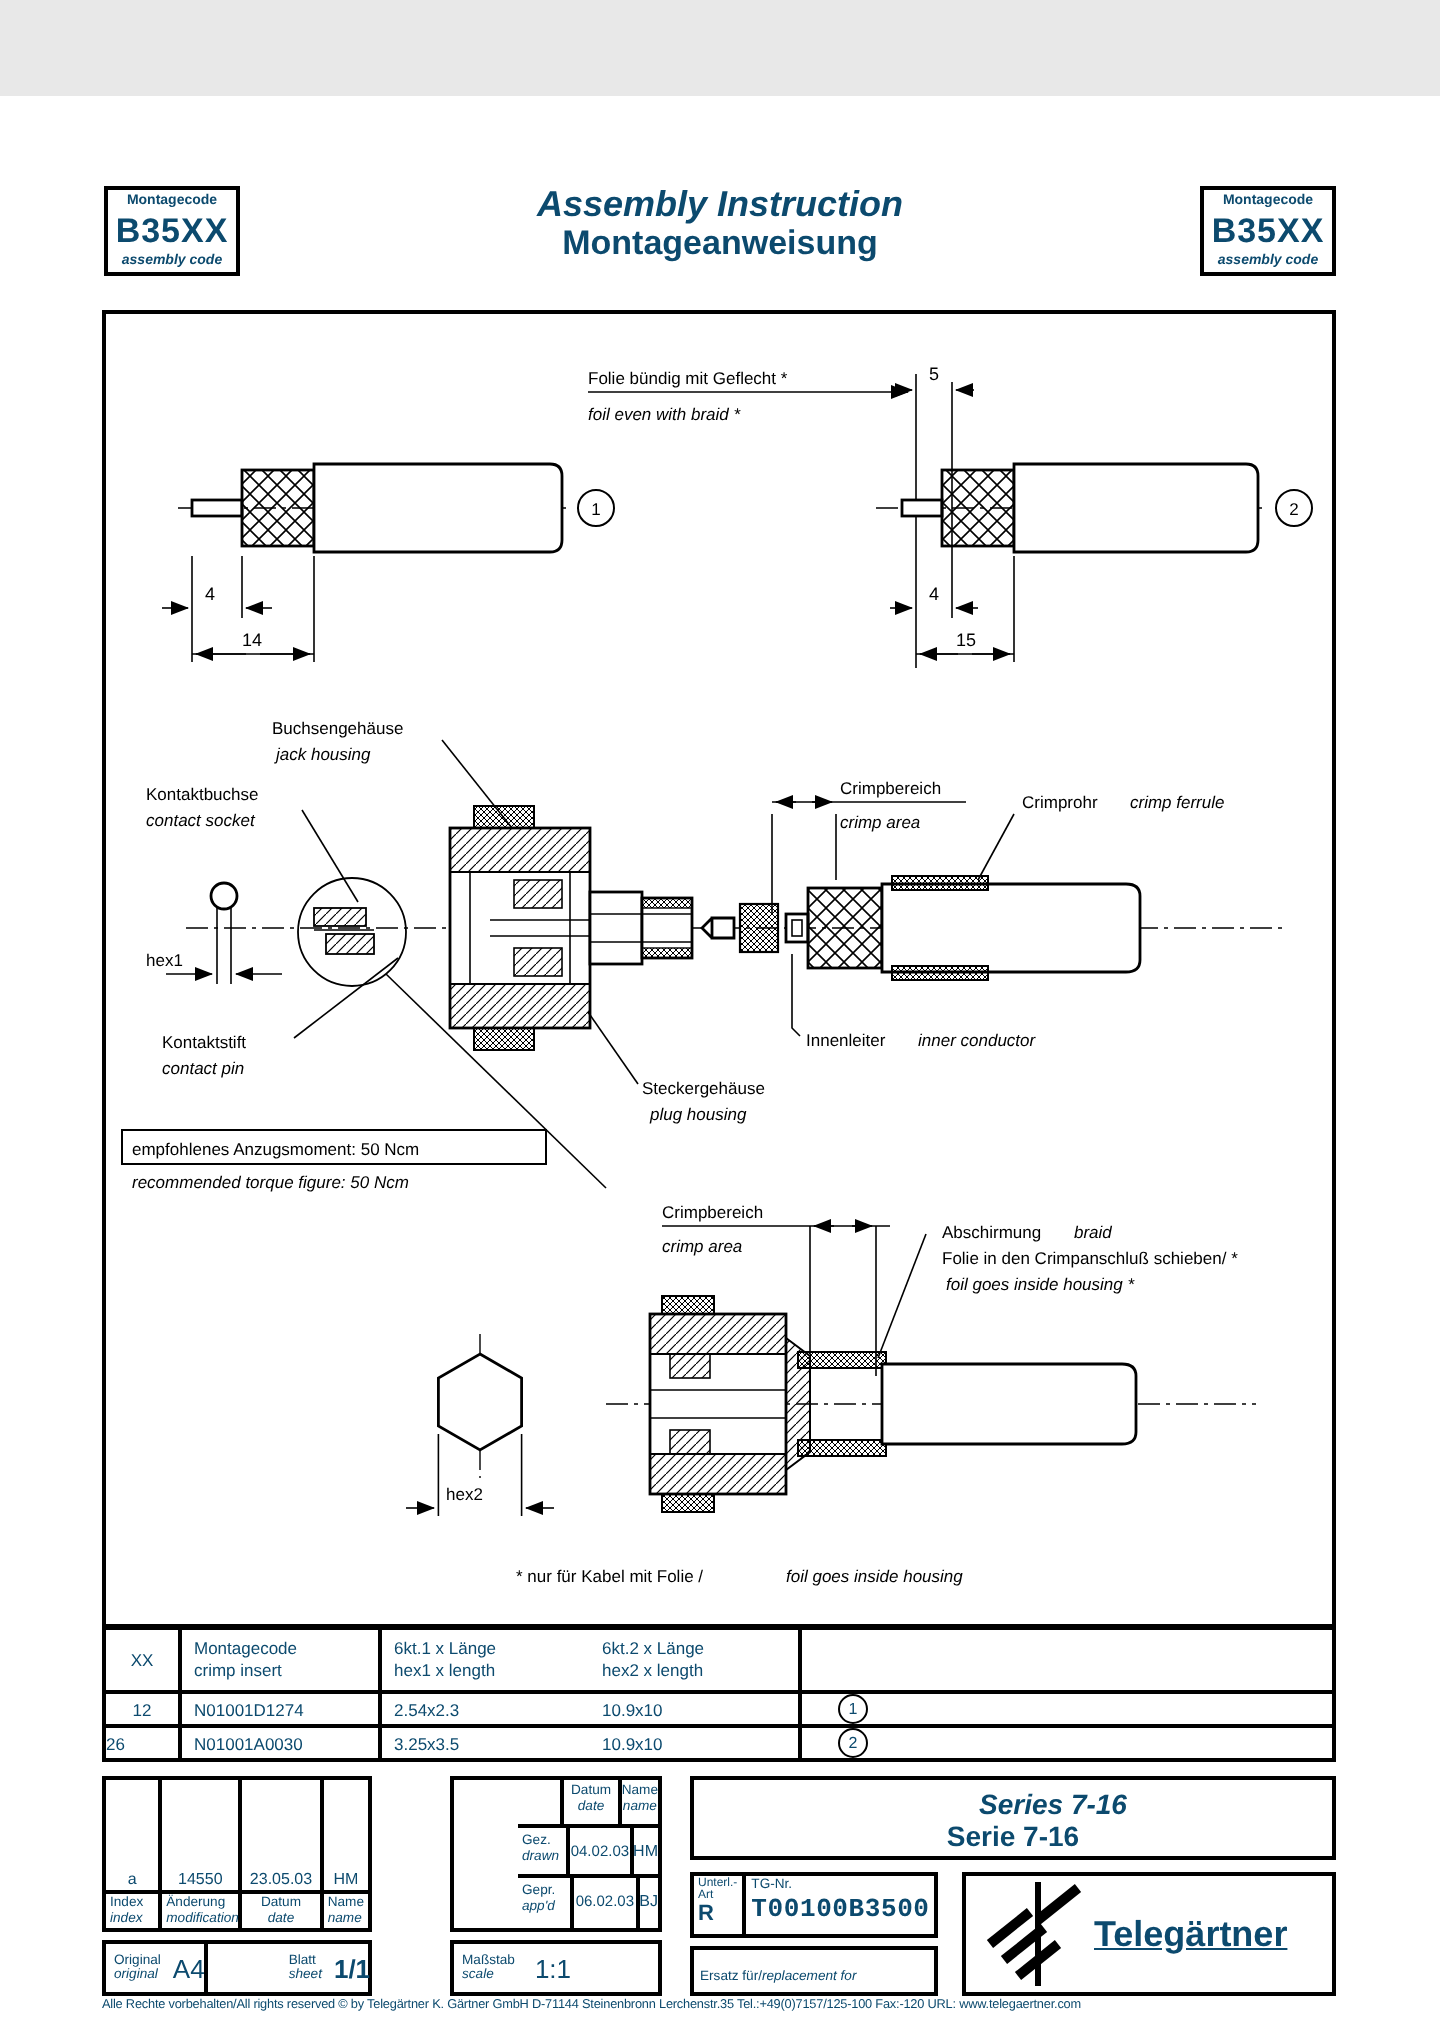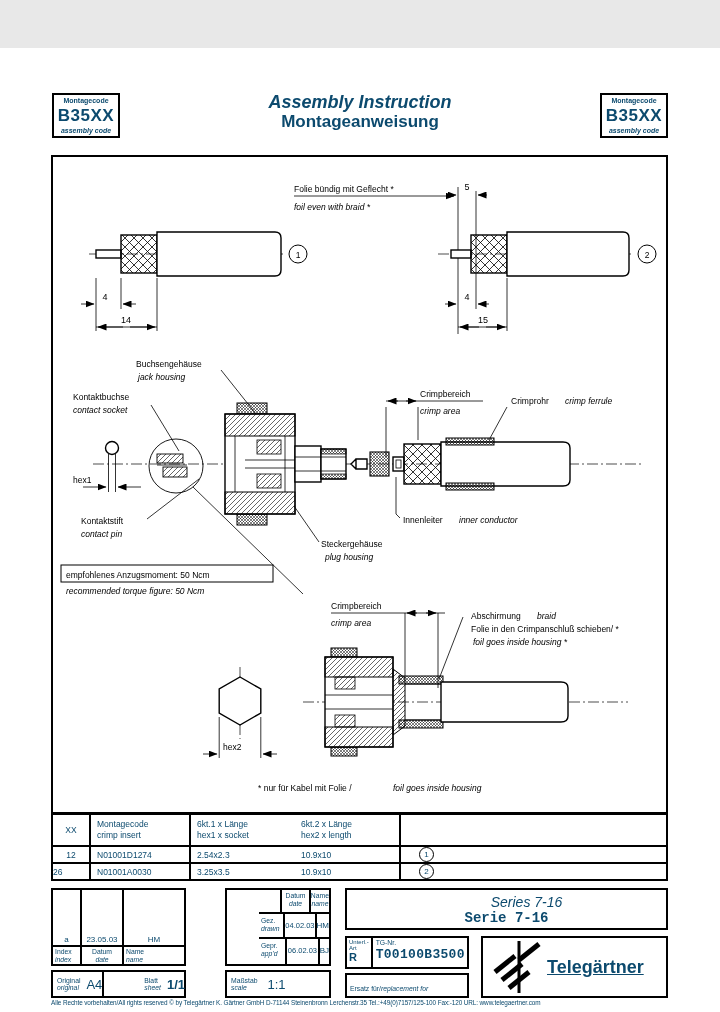--- a/index.html
+++ b/index.html
@@ -32,22 +32,22 @@
   .lab{font-size:6.8px;line-height:7.5px;}
   .lab .i{font-style:italic;}
   .val{font-size:8px;}
   .grid{display:flex;}
   .grid .c{border-right:2px solid #000;box-sizing:border-box;display:flex;flex-direction:column;}
   .grid .c:last-child{border-right:none;}
   .cell-top{flex:1;display:flex;align-items:flex-end;justify-content:center;padding-bottom:1px;}
   .cell-lab{border-top:2px solid #000;padding:1px 2px;}
   .pairbox{display:flex;align-items:center;height:100%;box-sizing:border-box;padding-left:4px;}
   .bigval{font-size:13px;font-weight:bold;}
-  .series .en{font-size:14px;font-weight:normal;font-style:italic;line-height:16px;padding-left:40px;}
-  .series .de{font-size:14px;font-weight:bold;line-height:16px;font-family:Liberation Mono, monospace;}
+  .series .en{font-size:14px;font-weight:bold;font-style:italic;line-height:16px;padding-left:40px;}
+  .series .de{font-size:14px;font-weight:bold;line-height:16px;}
   #footer{left:51px;top:951px;width:620px;font-size:6.4px;letter-spacing:-0.1px;white-space:nowrap;}
   
   svg text{font-family:"Liberation Sans",sans-serif;font-size:8.5px;fill:#000;}
   svg text.i{font-style:italic;}
   svg text.d{font-size:9px;}
   .tn{stroke:#000;stroke-width:0.8;fill:none;}
   .cl{stroke:#000;stroke-width:0.7;fill:none;stroke-dasharray:11 3 2 3;}
   .wf{fill:#fff;stroke:#000;stroke-width:1.4;}
 </style>
 </head>
@@ -274,21 +274,21 @@
         <tr class="hd">
       <td style="text-align:center;padding-left:0">XX</td>
       <td>
         <div>Montagecode</div>
             <div>crimp insert</div>
       </td>
       <td>
         <div class="hexcols">
           <div class="hc1">
                 <div>6kt.1 x Länge</div>
-                <div>hex1 x socket</div>
+                <div>hex1 x length</div>
               </div>
           <div>
                 <div>6kt.2 x Länge</div>
                 <div>hex2 x length</div>
               </div>
         </div>
       </td>
       <td></td>
     </tr>
     <tr class="rw">
@@ -317,20 +317,27 @@
     </table>
 
   <div class="abs tb grid" style="left:51px;top:840px;width:135px;height:78px;">
     <div class="c" style="width:29px;">
       <div class="cell-top val">a</div>
       <div class="cell-lab lab">
           <div>Index</div>
           <div class="i">index</div>
         </div>
     </div>
+    <div class="c" style="width:40px;">
+      <div class="cell-top val">14550</div>
+      <div class="cell-lab lab">
+          <div>Änderung</div>
+          <div class="i">modification</div>
+        </div>
+    </div>
     <div class="c" style="width:42px;">
       <div class="cell-top val">23.05.03</div>
       <div class="cell-lab lab" style="text-align:center">
           <div>Datum</div>
           <div class="i">date</div>
         </div>
     </div>
     <div class="c" style="flex:1;">
       <div class="cell-top val">HM</div>
       <div class="cell-lab lab">

